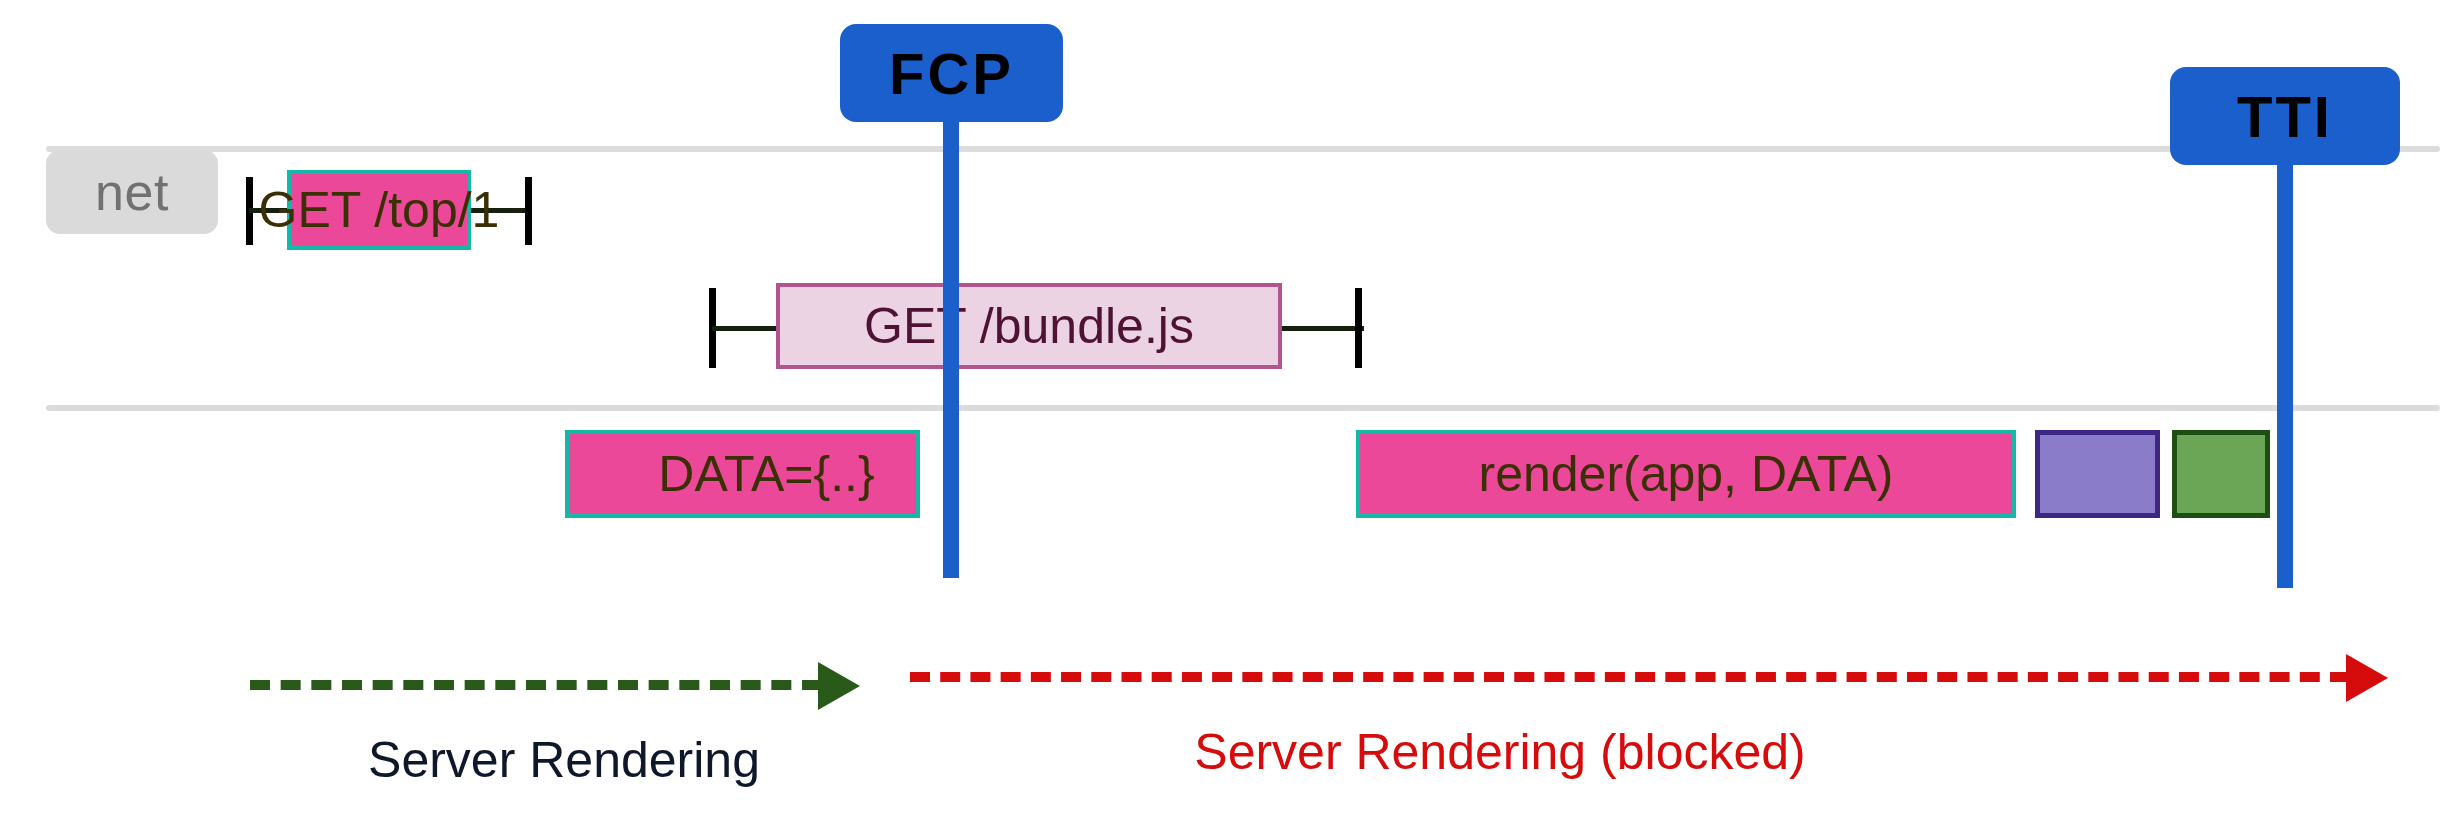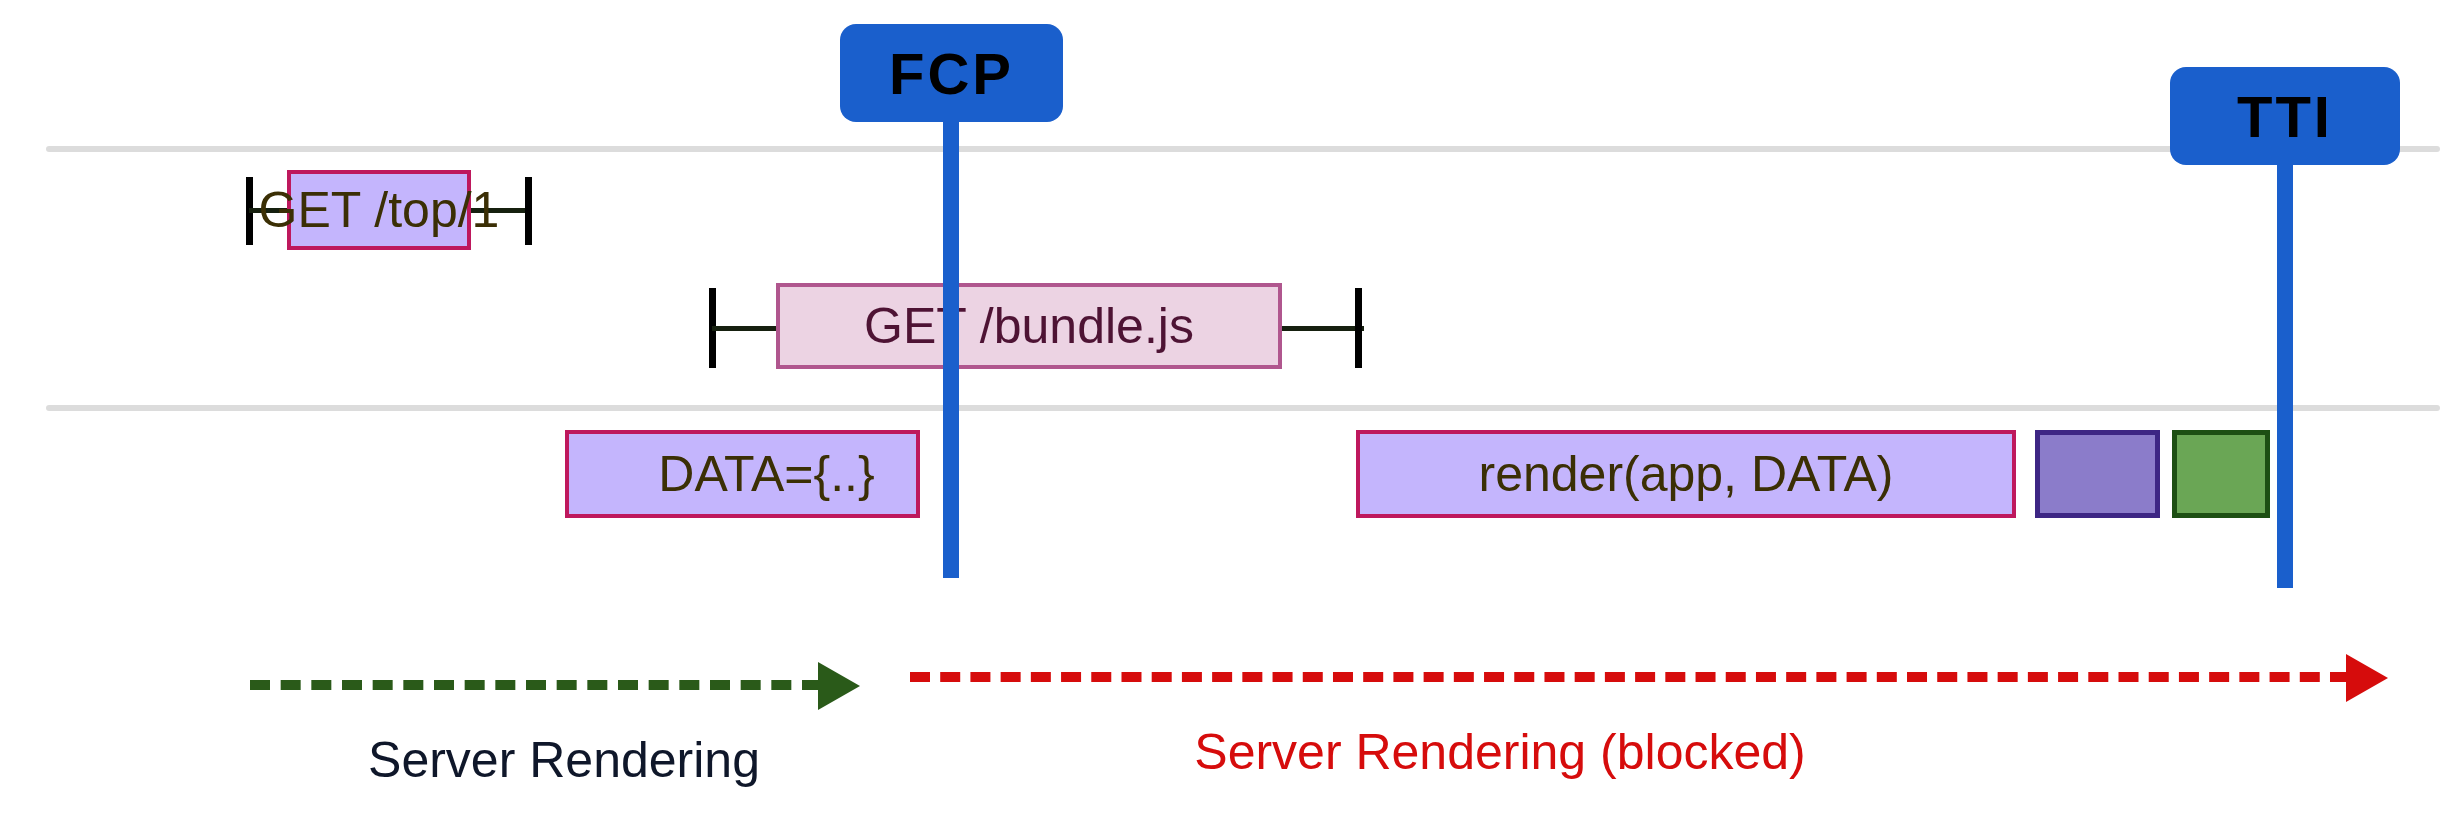--- a/index.html
+++ b/index.html
@@ -57,22 +57,22 @@
     position: absolute;
     box-sizing: border-box;
     display: flex;
     align-items: center;
     justify-content: center;
     font-size: 50px;
     white-space: nowrap;
     line-height: 1;
   }
   .bar-yellow {
-    background: #c4b5fd;
-    border: 4px solid #be185d;
+    background: #ec4899;
+    border: 4px solid #14b8a6;
     color: #3b2f05;
   }
   .bar-pink {
     background: #ecd3e3;
     border: 4px solid #b0568e;
     color: #4e1334;
   }
   .bar-purple {
     background: #8b7cca;
     border: 5px solid #3d2684;
@@ -123,20 +123,23 @@
     line-height: 1;
   }
 </style>
 </head>
 <body>
 
 <div id="stage">
 
   <div class="lane-rule" style="left:46px; top:146px; width:2394px;"></div>
 
+  <div class="lane-chip" style="left:46px; top:150px; width:172px; height:84px;">
+    <span>net</span>
+  </div>
 
   <div class="whisker" style="left:246px; top:177px; height:68px;"></div>
   <div class="whisker-line" style="left:249px; top:208px; width:282px;"></div>
   <div class="whisker" style="left:525px; top:177px; height:68px;"></div>
   <div class="bar bar-yellow" style="left:287px; top:170px; width:184px; height:80px;">
     <span>GET /top/1</span>
   </div>
 
   <div class="whisker" style="left:709px; top:288px; height:80px;"></div>
   <div class="whisker-line" style="left:712px; top:326px; width:652px;"></div>

